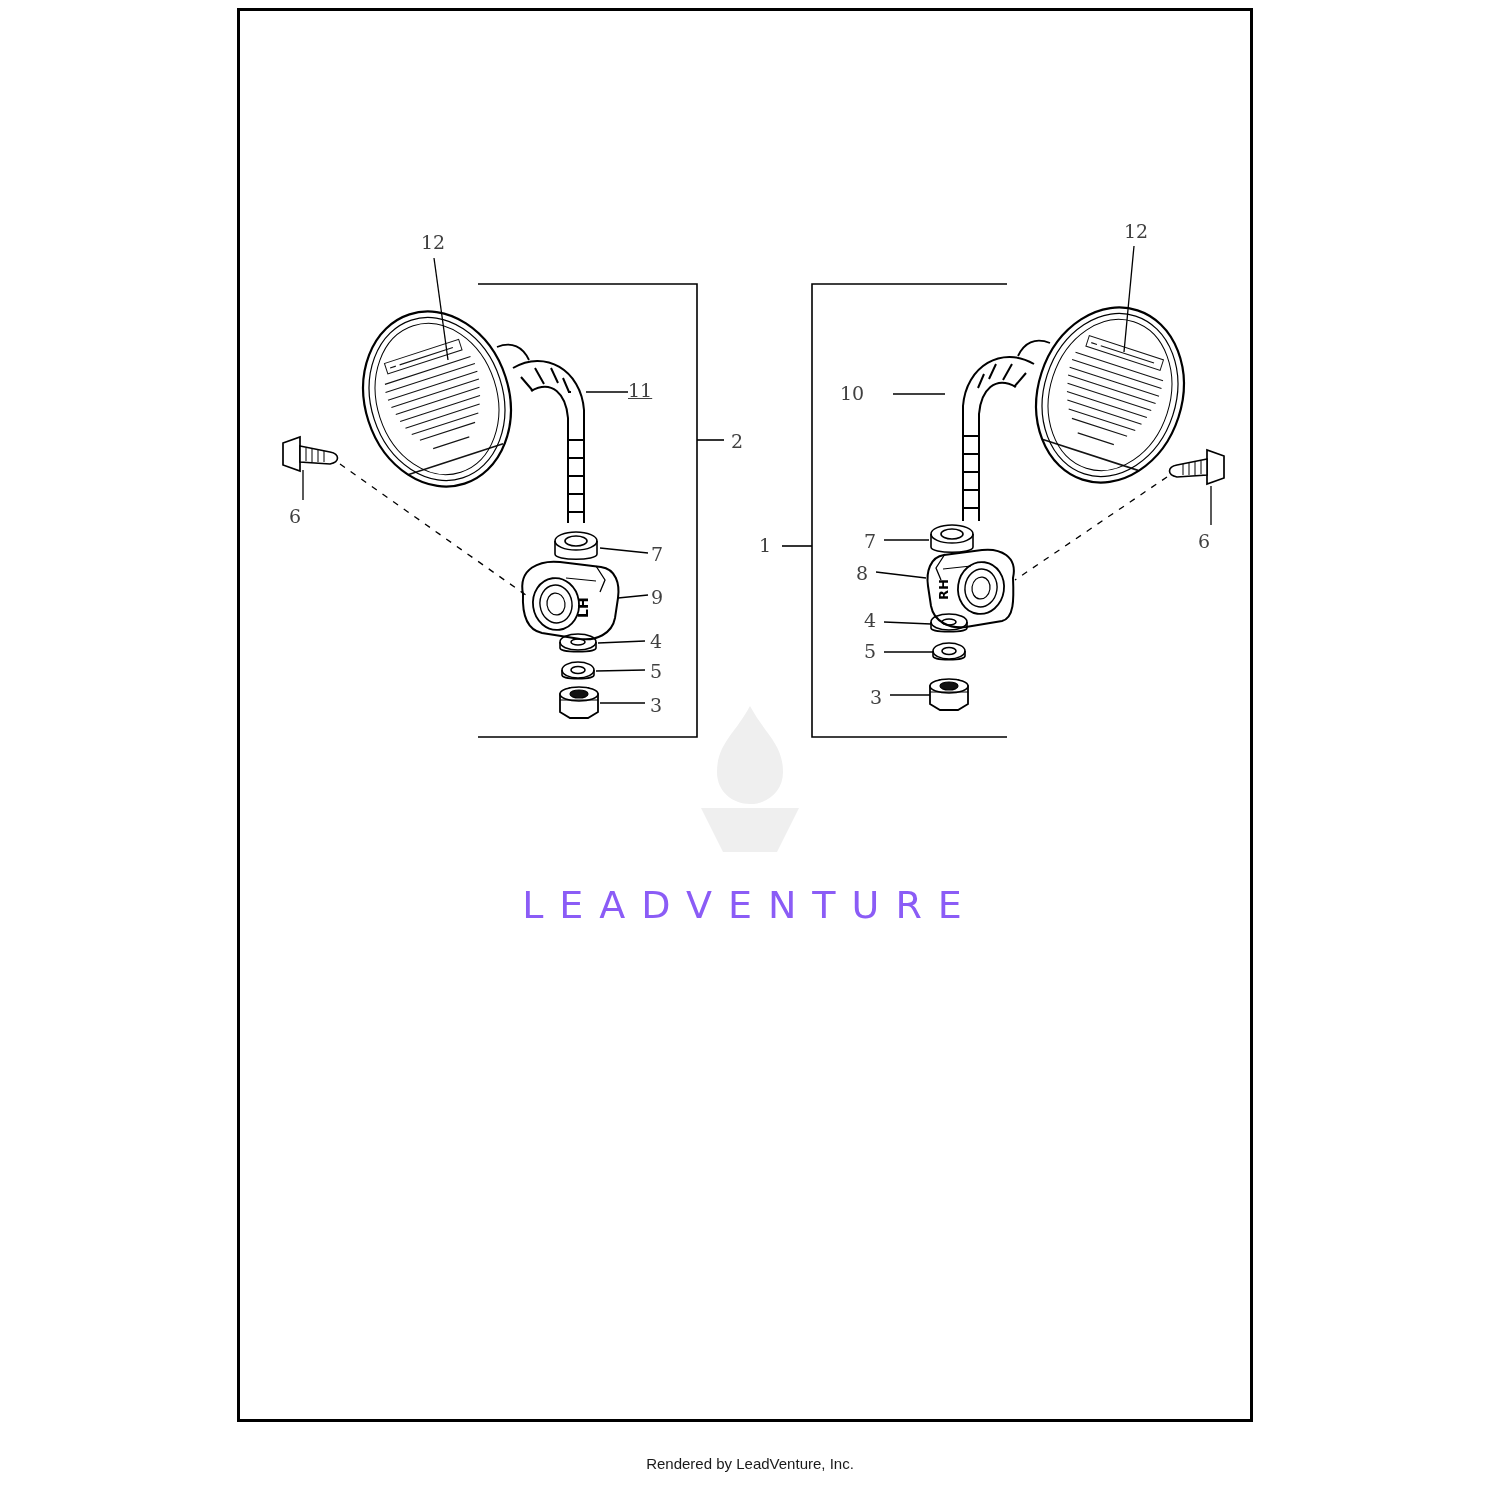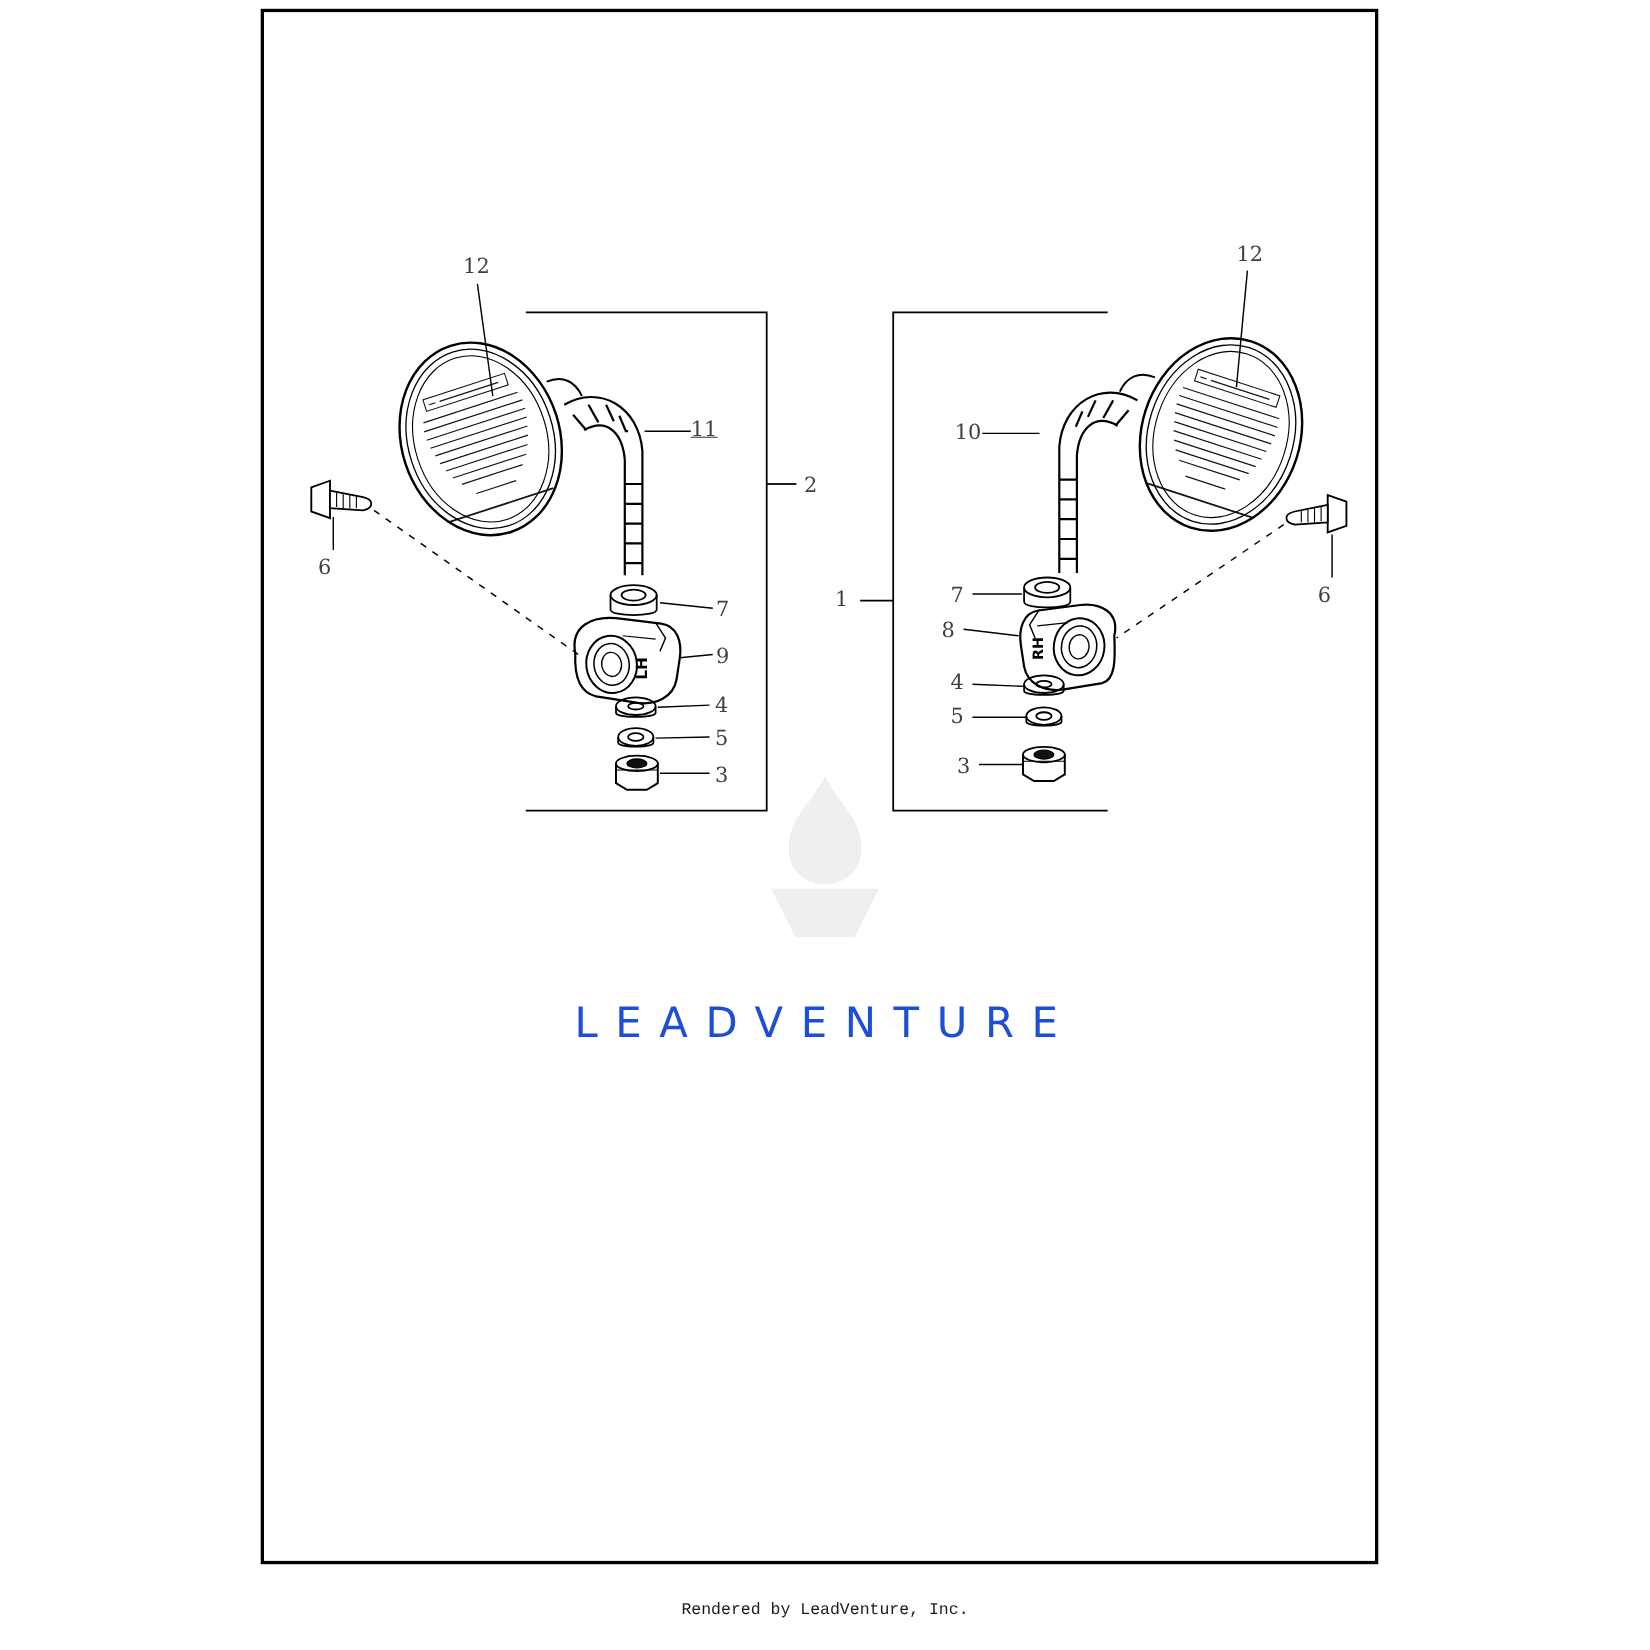--- a/index.html
+++ b/index.html
@@ -40,35 +40,35 @@
     user-select: none;
   }
   .wm-mark {
     font-size: 150px;
     line-height: 150px;
     color: #efefef;
     font-weight: bold;
     letter-spacing: 2px;
   }
   .wm-text {
-    margin-top: 24px;
+    margin-top: 0;
     font-size: 38px;
     letter-spacing: 16px;
-    color: #1d4ed8;
+    color: #8b5cf6;
     font-weight: normal;
   }
   .footer {
     position: absolute;
     left: 0;
     top: 1455px;
     width: 1500px;
     text-align: center;
     font-size: 15px;
     color: #1a1a1a;
-    font-family: Liberation Mono, monospace;
+    font-family: Liberation Sans, sans-serif;
   }
   svg.art {
     position: absolute;
     left: 0; top: 0;
     width: 1500px;
     height: 1500px;
   }
   .callout {
     position: absolute;
     font-size: 19px;
@@ -266,21 +266,21 @@
   <div class="callout" style="left:628px;  top:379px;text-decoration:underline;">11</div>
   <div class="callout" style="left:731px;  top:430px;">2</div>
   <div class="callout" style="left:289px;  top:505px;">6</div>
   <div class="callout" style="left:651px;  top:543px;">7</div>
   <div class="callout" style="left:651px;  top:586px;">9</div>
   <div class="callout" style="left:650px;  top:630px;">4</div>
   <div class="callout" style="left:650px;  top:660px;">5</div>
   <div class="callout" style="left:650px;  top:694px;">3</div>
 
   <div class="callout" style="left:1124px; top:220px;">12</div>
-  <div class="callout" style="left:868px;  top:382px;">10</div>
+  <div class="callout" style="left:840px;  top:382px;">10</div>
   <div class="callout" style="left:759px;  top:534px;">1</div>
   <div class="callout" style="left:864px;  top:530px;">7</div>
   <div class="callout" style="left:856px;  top:562px;">8</div>
   <div class="callout" style="left:1198px; top:530px;">6</div>
   <div class="callout" style="left:864px;  top:609px;">4</div>
   <div class="callout" style="left:864px;  top:640px;">5</div>
   <div class="callout" style="left:870px;  top:686px;">3</div>
 
   <div class="footer">Rendered by LeadVenture, Inc.</div>
 

